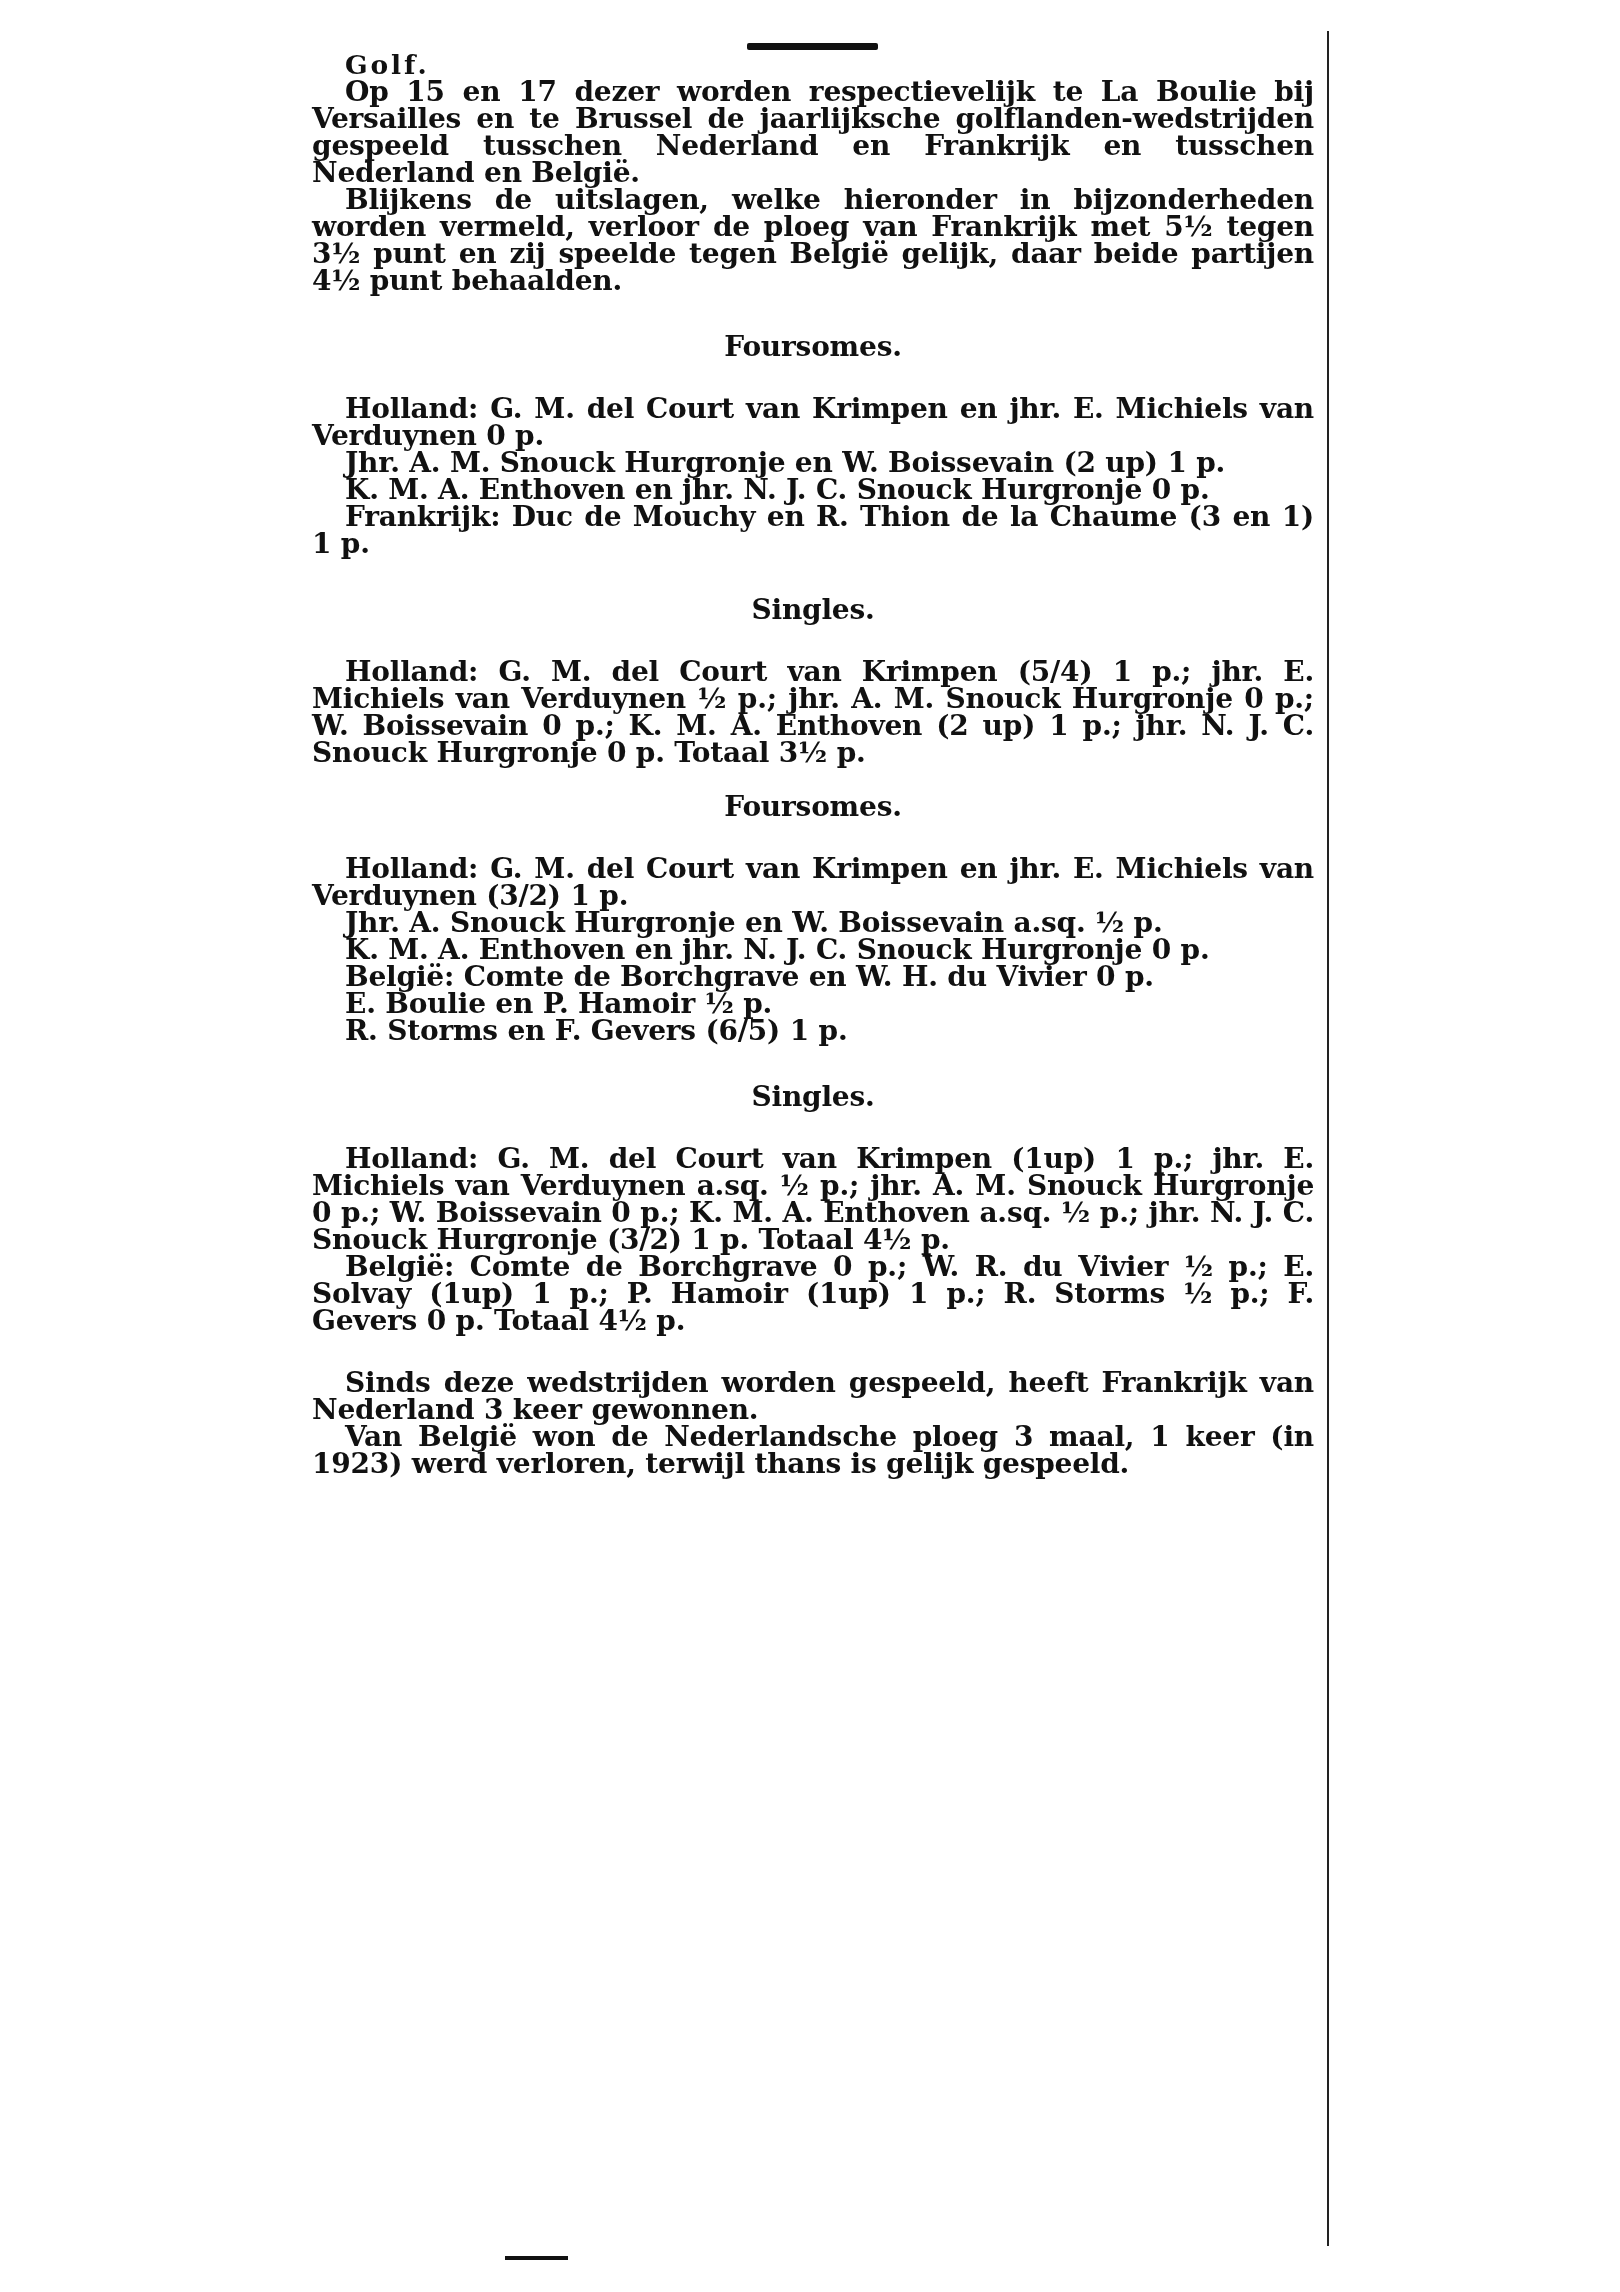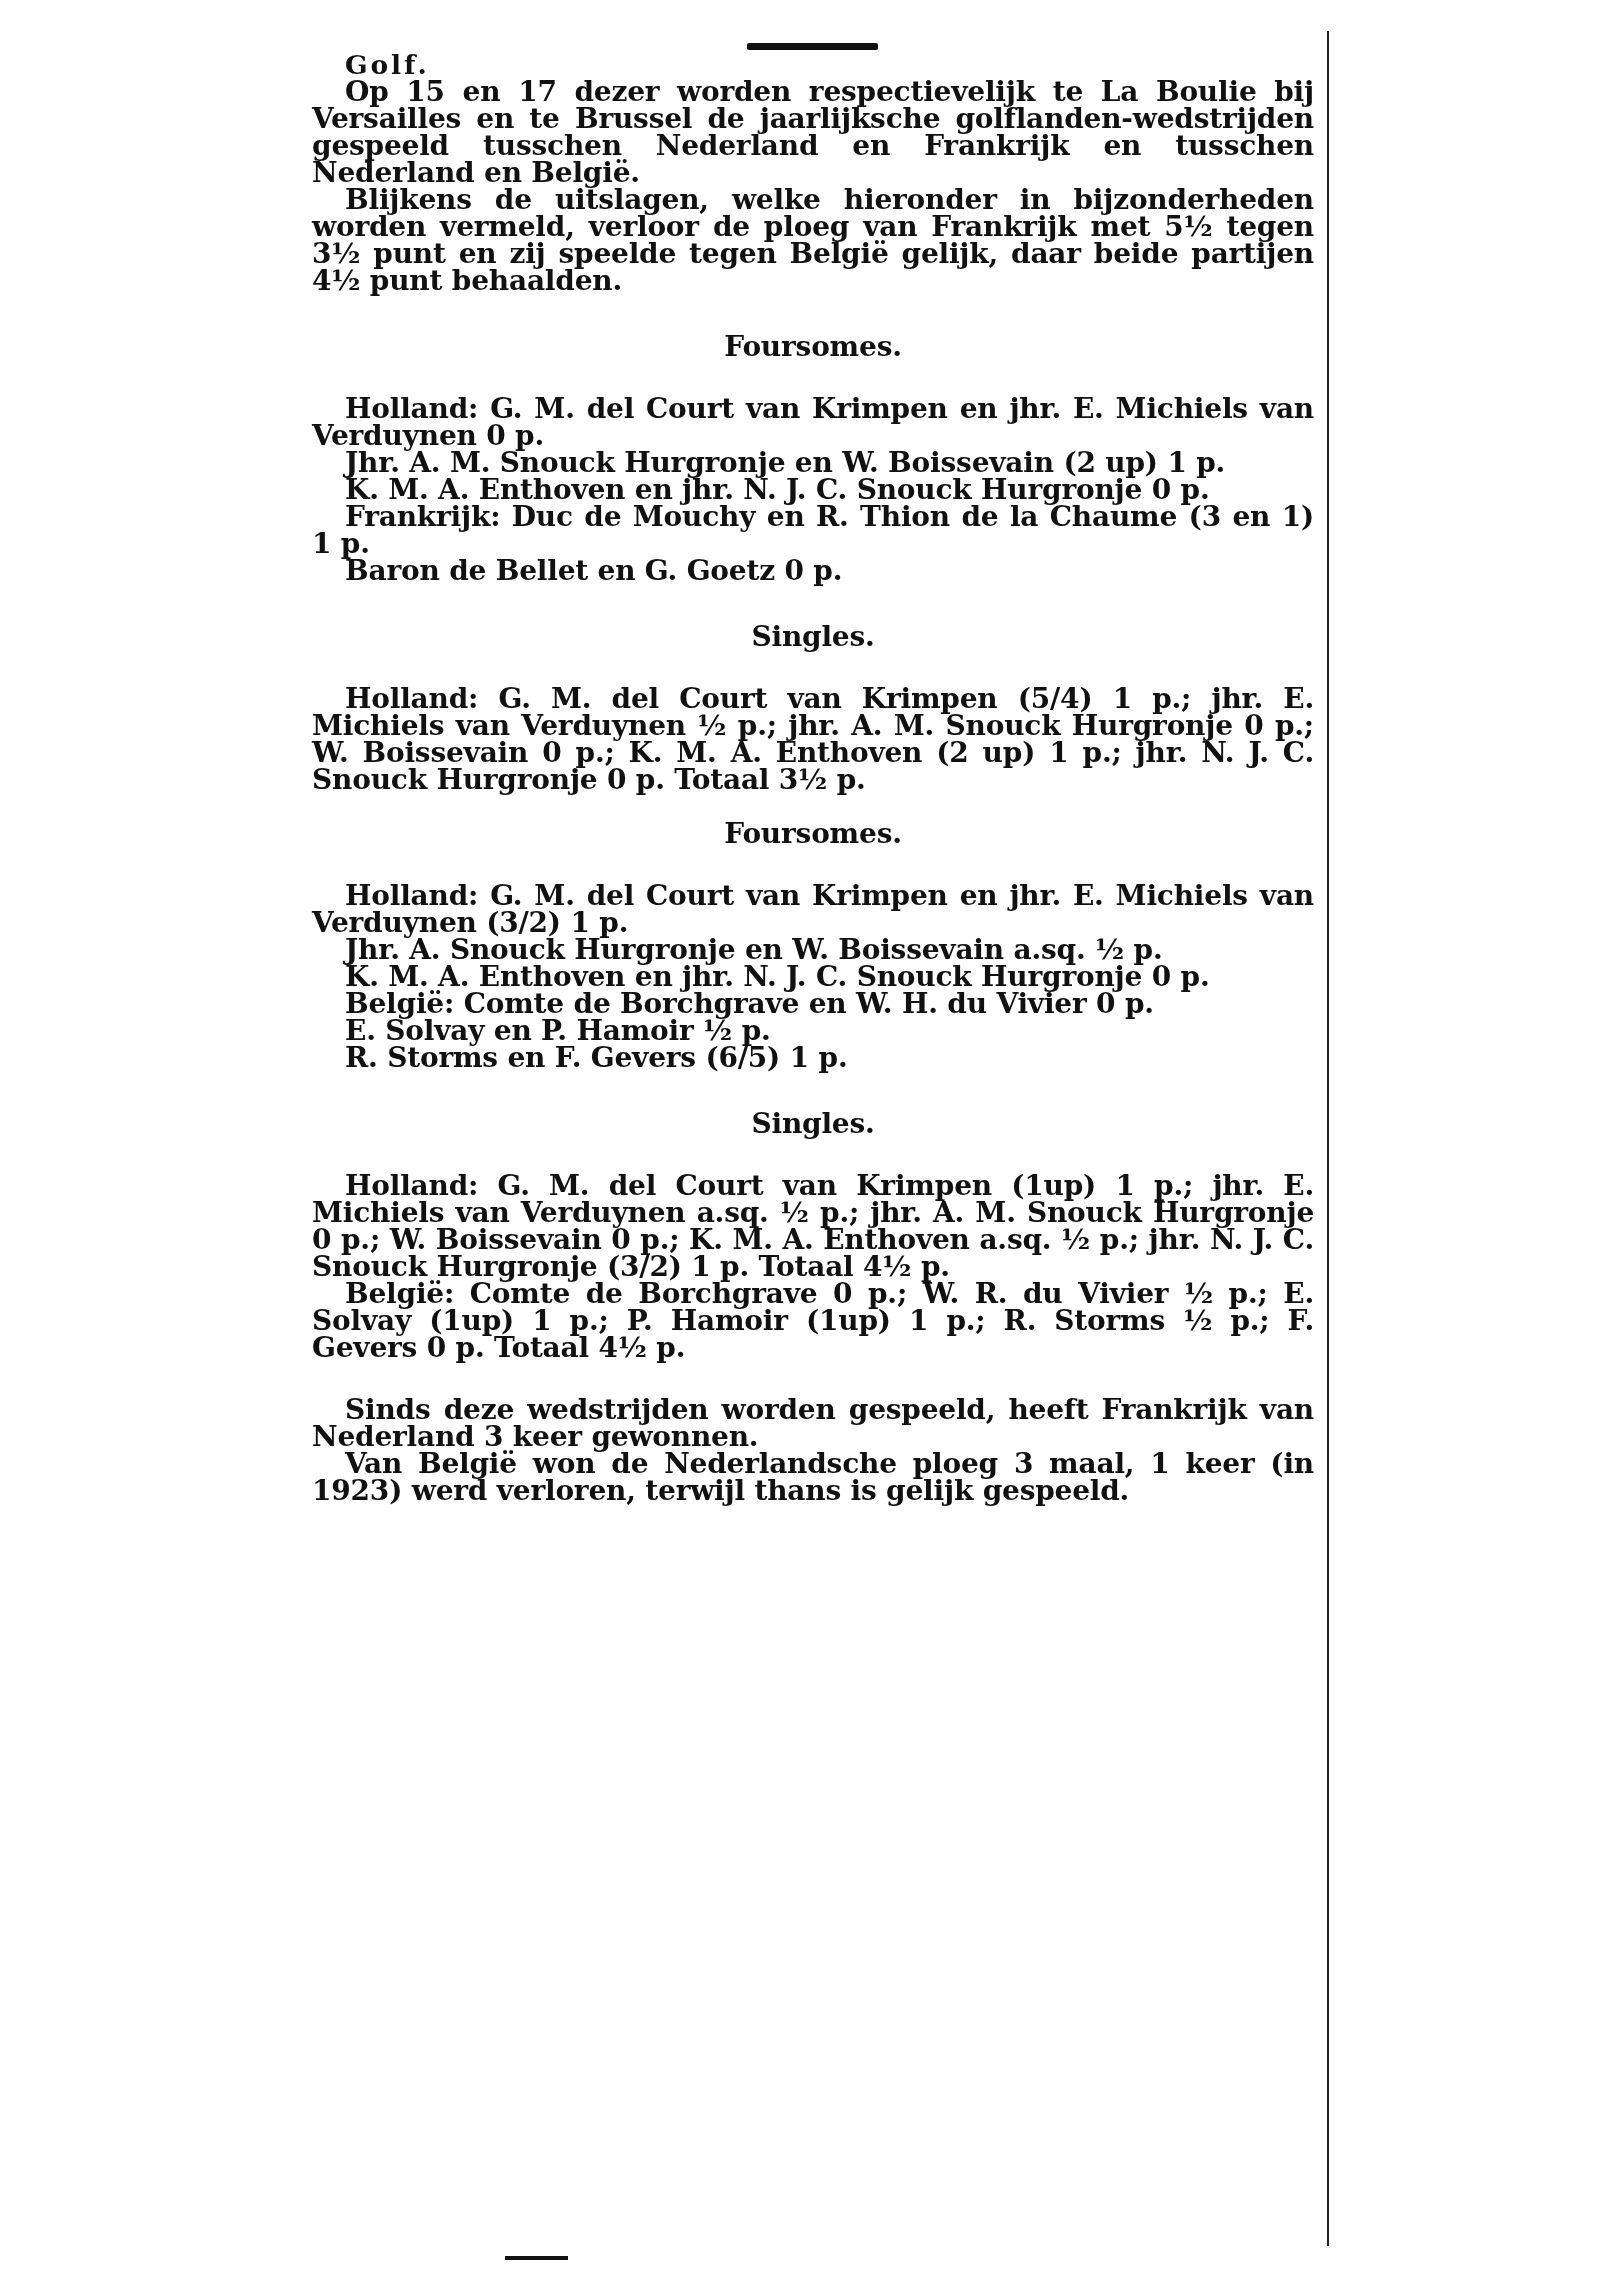--- a/index.html
+++ b/index.html
@@ -35,35 +35,34 @@
     <p class="indent">Op 15 en 17 dezer worden respectievelijk te La Boulie bij Versailles en te Brussel de jaarlijksche golflanden-wedstrijden gespeeld tusschen Nederland en Frankrijk en tusschen Nederland en België.</p>
     <p class="indent">Blijkens de uitslagen, welke hieronder in bijzonderheden worden vermeld, verloor de ploeg van Frankrijk met 5½ tegen 3½ punt en zij speelde tegen België gelijk, daar beide partijen 4½ punt behaalden.</p>
 
     <div class="gap-l"></div>
     <p class="heading">Foursomes.</p>
     <div class="gap-m"></div>
     <p class="indent">Holland: G. M. del Court van Krimpen en jhr. E. Michiels van Verduynen 0 p.</p>
     <p class="indent">Jhr. A. M. Snouck Hurgronje en W. Boissevain (2 up) 1 p.</p>
     <p class="indent">K. M. A. Enthoven en jhr. N. J. C. Snouck Hurgronje 0 p.</p>
     <p class="indent">Frankrijk: Duc de Mouchy en R. Thion de la Chaume (3 en 1) 1 p.</p>
-    <p class="indent">Baron de Bellet en G. Goetz 0 p.</p>
 
     <div class="gap-l"></div>
     <p class="heading">Singles.</p>
     <div class="gap-m"></div>
     <p class="indent">Holland: G. M. del Court van Krimpen (5/4) 1 p.; jhr. E. Michiels van Verduynen ½ p.; jhr. A. M. Snouck Hurgronje 0 p.; W. Boissevain 0 p.; K. M. A. Enthoven (2 up) 1 p.; jhr. N. J. C. Snouck Hurgronje 0 p. Totaal 3½ p.</p>
 
     <div class="gap-s"></div>
     <p class="heading">Foursomes.</p>
     <div class="gap-m"></div>
     <p class="indent">Holland: G. M. del Court van Krimpen en jhr. E. Michiels van Verduynen (3/2) 1 p.</p>
     <p class="indent">Jhr. A. Snouck Hurgronje en W. Boissevain a.sq. ½ p.</p>
     <p class="indent">K. M. A. Enthoven en jhr. N. J. C. Snouck Hurgronje 0 p.</p>
     <p class="indent">België: Comte de Borchgrave en W. H. du Vivier 0 p.</p>
-    <p class="indent">E. Solvay en P. Hamoir ½ p.</p>
+    <p class="indent">E. Boulie en P. Hamoir ½ p.</p>
     <p class="indent">R. Storms en F. Gevers (6/5) 1 p.</p>
 
     <div class="gap-l"></div>
     <p class="heading">Singles.</p>
     <div class="gap-m"></div>
     <p class="indent">Holland: G. M. del Court van Krimpen (1up) 1 p.; jhr. E. Michiels van Verduynen a.sq. ½ p.; jhr. A. M. Snouck Hurgronje 0 p.; W. Boissevain 0 p.; K. M. A. Enthoven a.sq. ½ p.; jhr. N. J. C. Snouck Hurgronje (3/2) 1 p. Totaal 4½ p.</p>
     <p class="indent">België: Comte de Borchgrave 0 p.; W. R. du Vivier ½ p.; E. Solvay (1up) 1 p.; P. Hamoir (1up) 1 p.; R. Storms ½ p.; F. Gevers 0 p. Totaal 4½ p.</p>
 
     <div class="gap-m"></div>
     <p class="indent">Sinds deze wedstrijden worden gespeeld, heeft Frankrijk van Nederland 3 keer gewonnen.</p>

